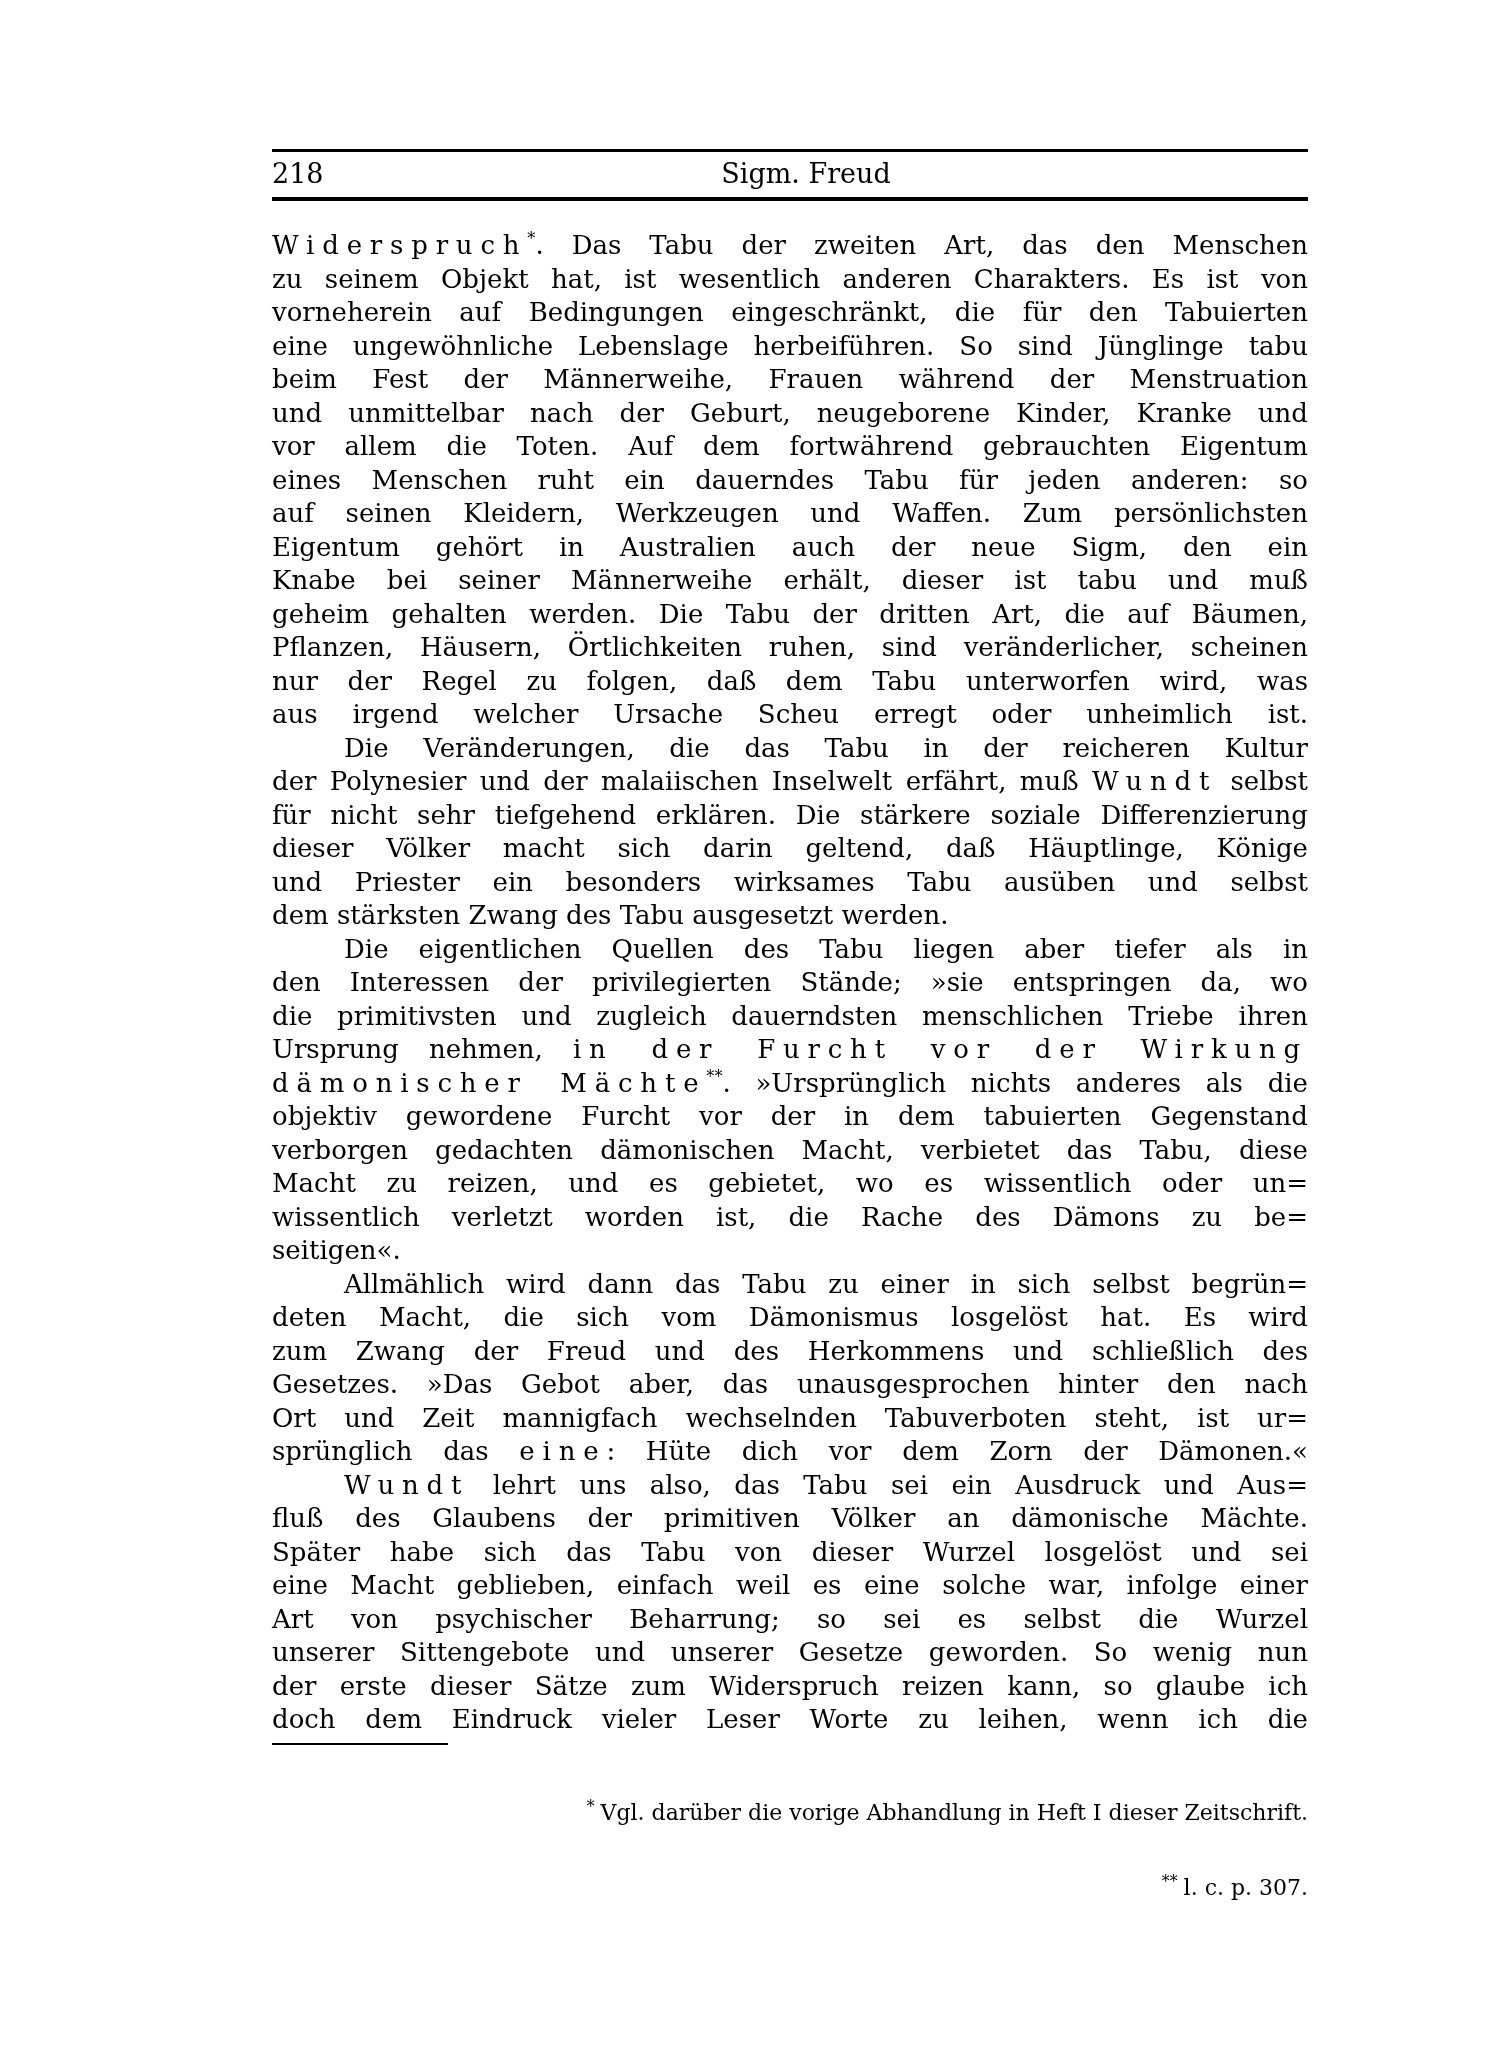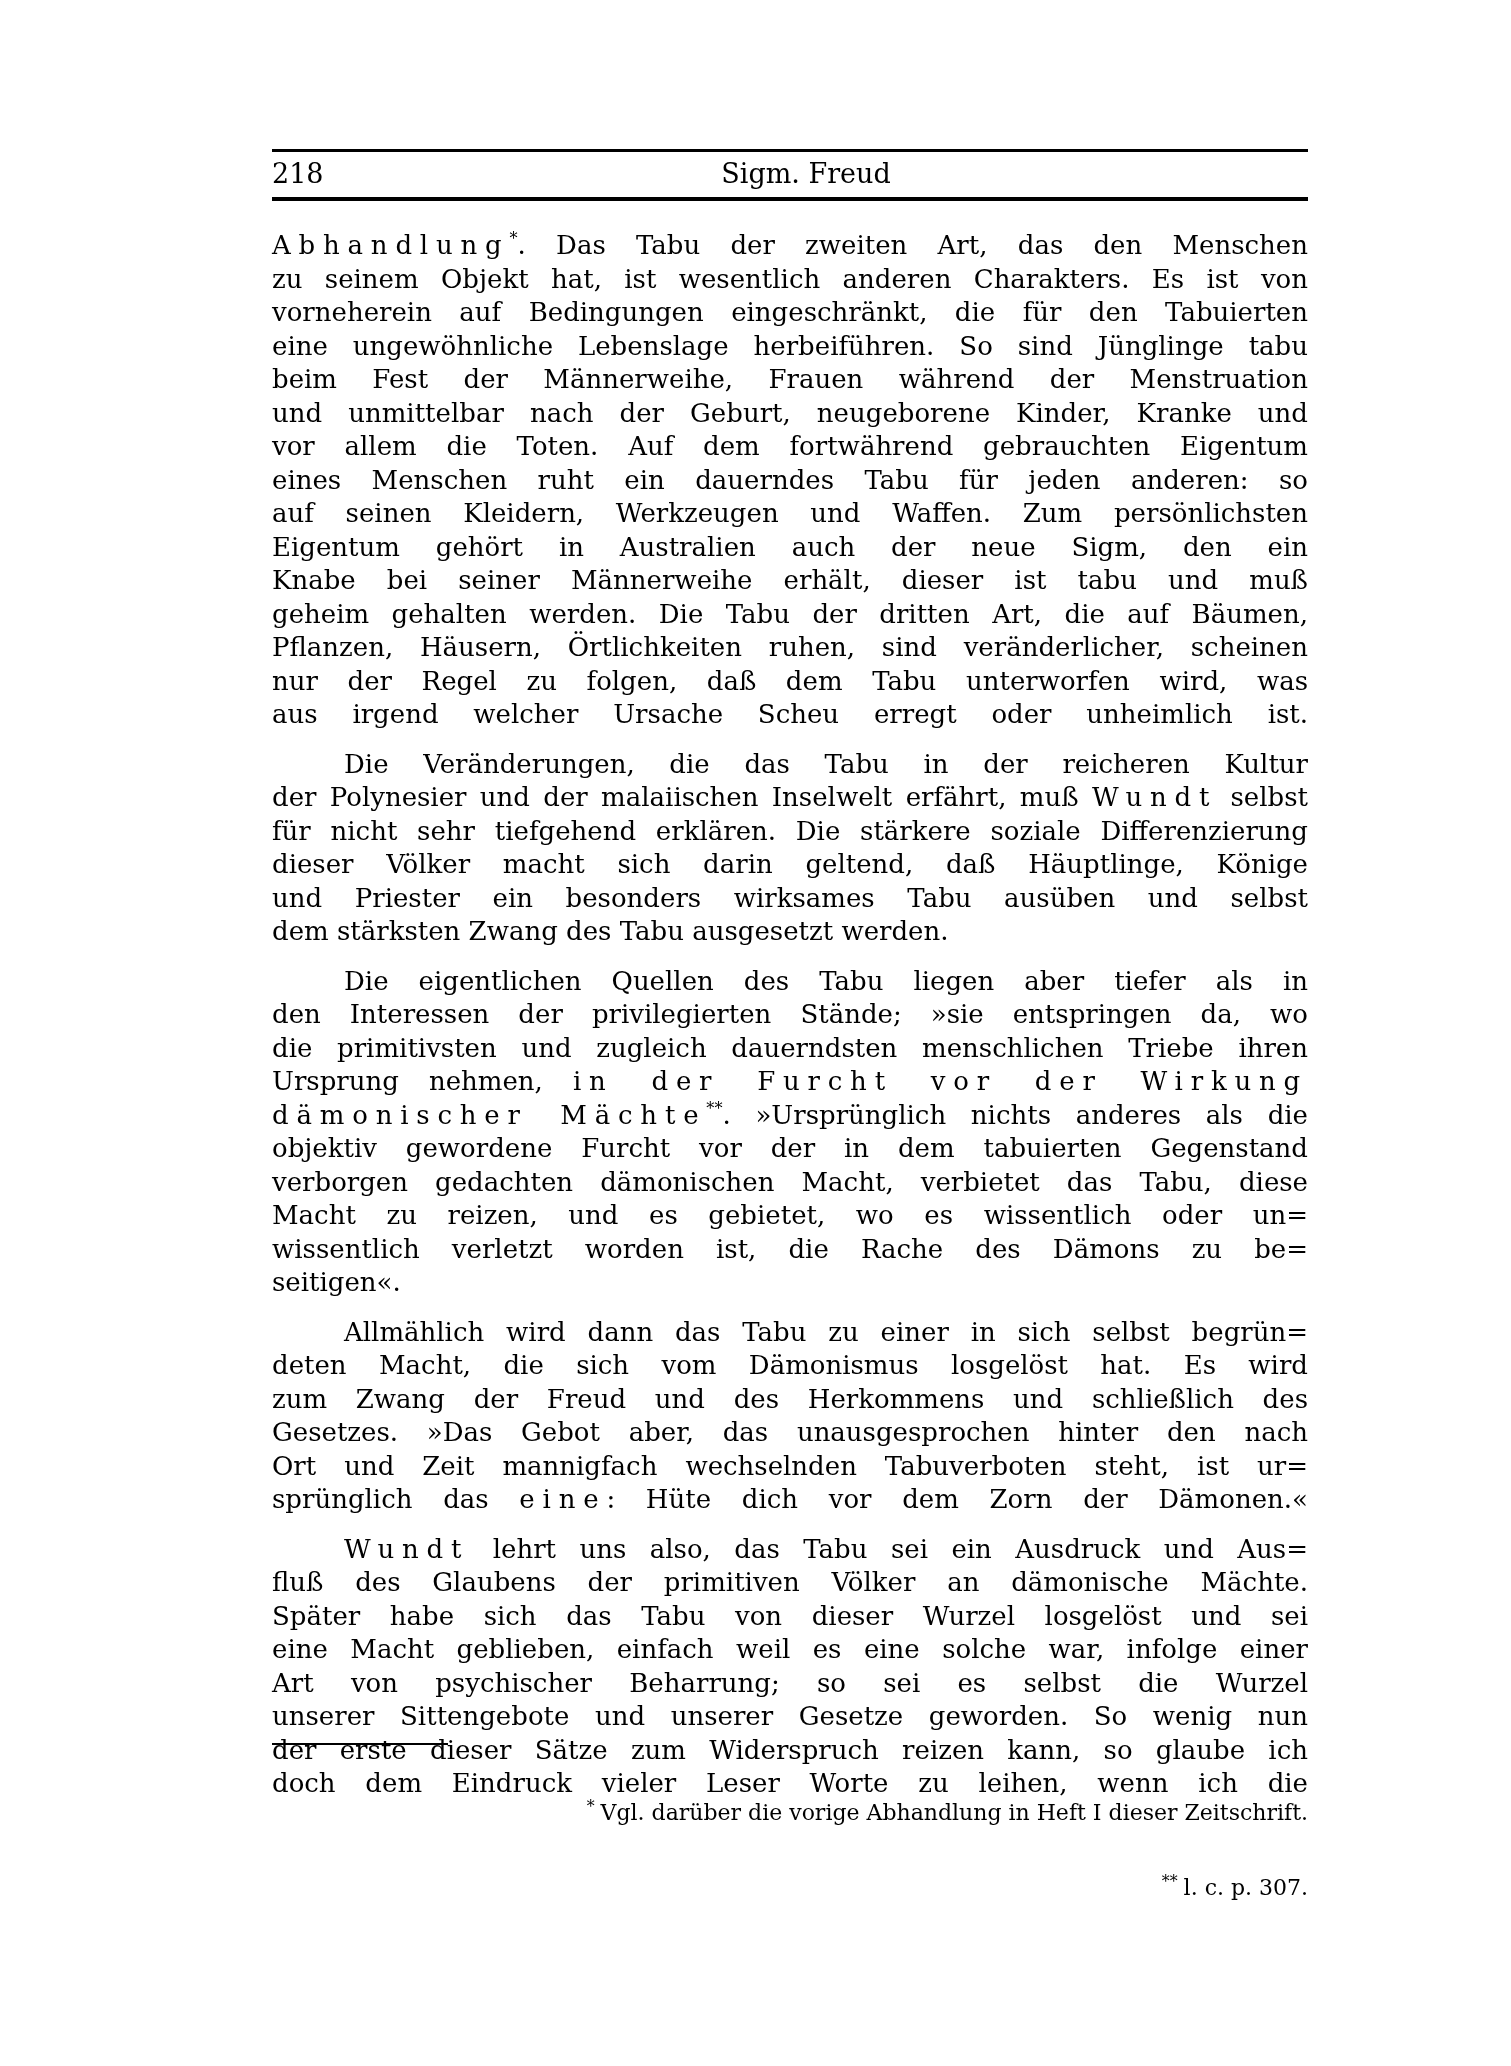--- a/index.html
+++ b/index.html
@@ -53,21 +53,21 @@
     width: 1036px;
     font-size: 26px;
     line-height: 33.5px;
   }
   .line {
     text-align: justify;
     text-align-last: justify;
     white-space: normal;
   }
   .line.short { text-align-last: left; }
-  .line.indent { padding-left: 72px; margin-top: 16px; }
+  .line.indent { padding-left: 72px; }
   .sp { letter-spacing: 0.30em; }
   .sup {
     vertical-align: super;
     font-size: 0.62em;
     letter-spacing: normal;
     line-height: 0;
   }
   .fn-sep {
     position: absolute;
     left: 272px;
@@ -99,21 +99,21 @@
 
 <div class="page">
   <div class="rule rule-top"></div>
   <div class="header-row">
     <span class="page-number">218</span>
     <span class="running-head">Sigm. Freud</span>
   </div>
   <div class="rule rule-bottom"></div>
 
   <div class="text-block">
-      <div class="line"><span class="sp">Abhandlung</span><span class="sup">*</span><span>. Das Tabu der zweiten Art, das den Menschen</span></div>
+      <div class="line"><span class="sp">Widerspruch</span><span class="sup">*</span><span>. Das Tabu der zweiten Art, das den Menschen</span></div>
       <div class="line"><span>zu seinem Objekt hat, ist wesentlich anderen Charakters. Es ist von</span></div>
       <div class="line"><span>vorneherein auf Bedingungen eingeschränkt, die für den Tabuierten</span></div>
       <div class="line"><span>eine ungewöhnliche Lebenslage herbeiführen. So sind Jünglinge tabu</span></div>
       <div class="line"><span>beim Fest der Männerweihe, Frauen während der Menstruation</span></div>
       <div class="line"><span>und unmittelbar nach der Geburt, neugeborene Kinder, Kranke und</span></div>
       <div class="line"><span>vor allem die Toten. Auf dem fortwährend gebrauchten Eigentum</span></div>
       <div class="line"><span>eines Menschen ruht ein dauerndes Tabu für jeden anderen: so</span></div>
       <div class="line"><span>auf seinen Kleidern, Werkzeugen und Waffen. Zum persönlichsten</span></div>
       <div class="line"><span>Eigentum gehört in Australien auch der neue Sigm, den ein</span></div>
       <div class="line"><span>Knabe bei seiner Männerweihe erhält, dieser ist tabu und muß</span></div>

